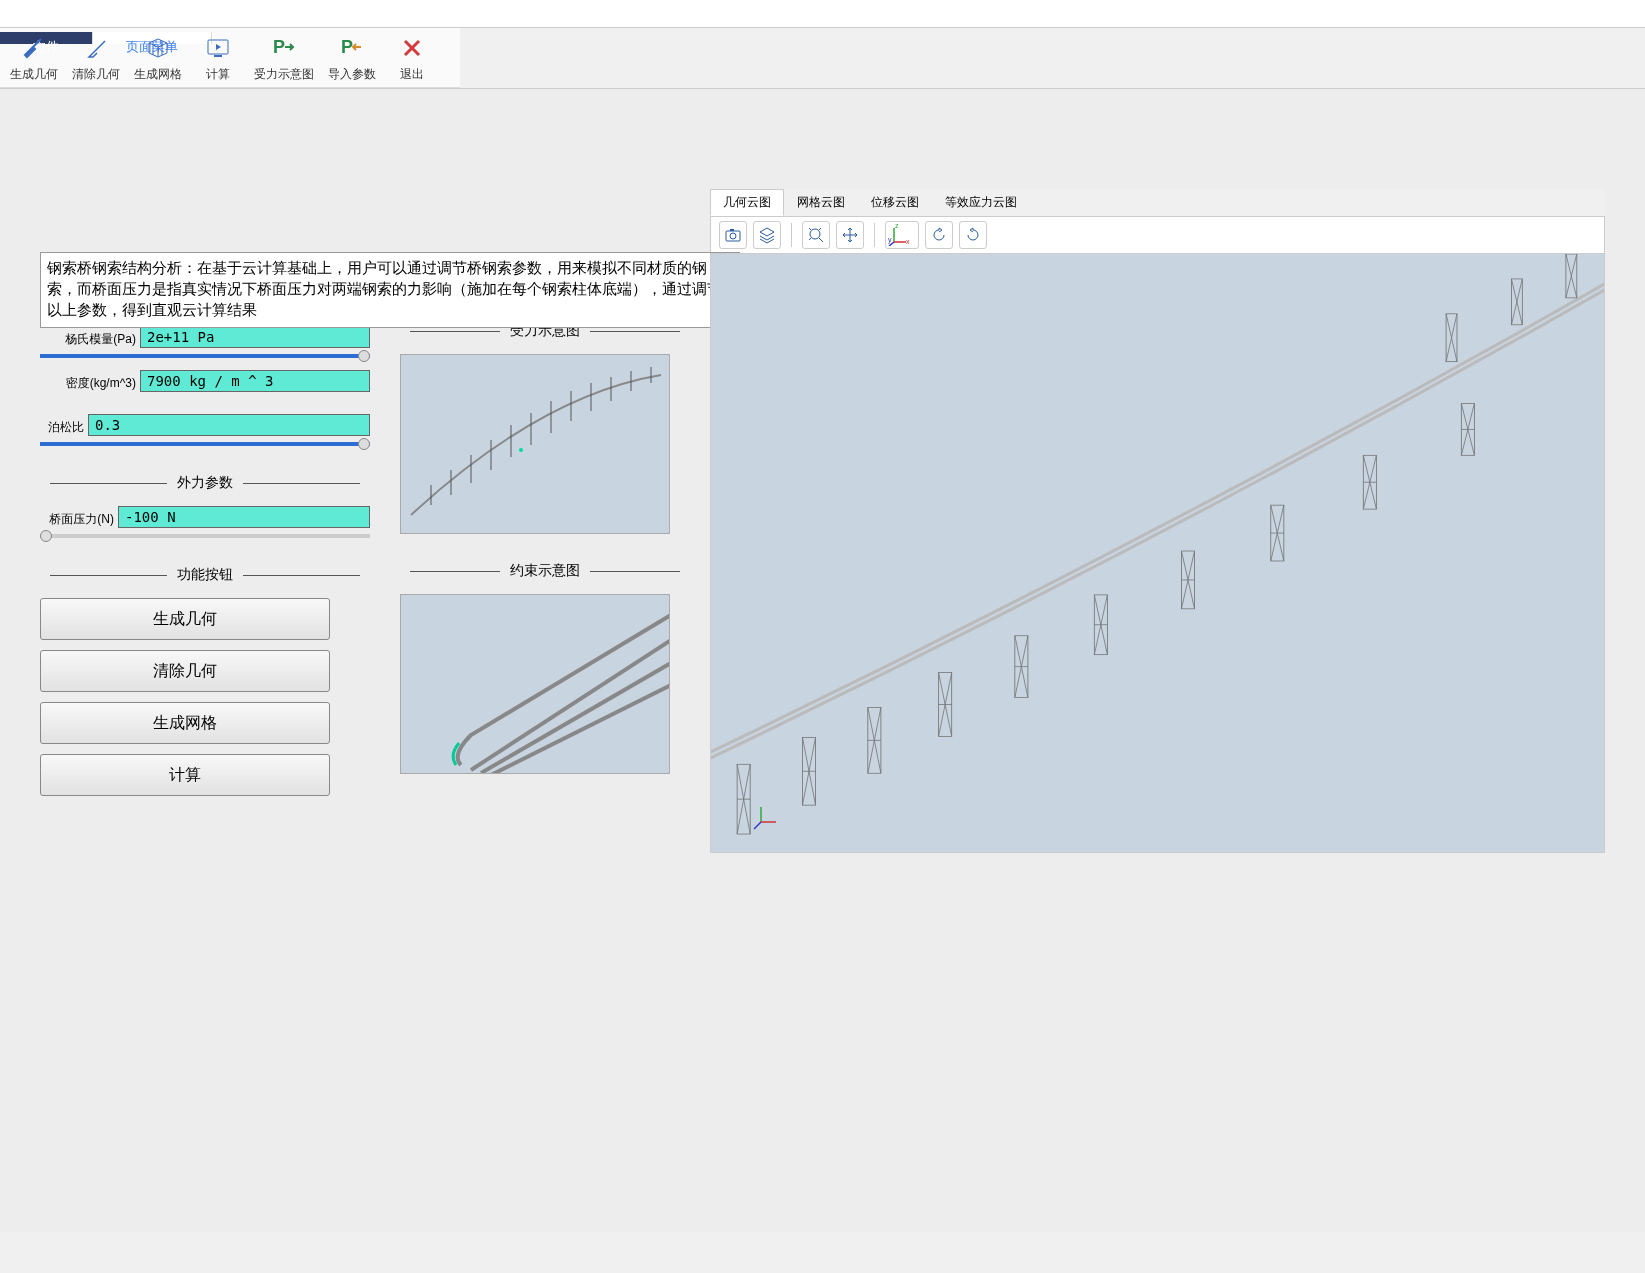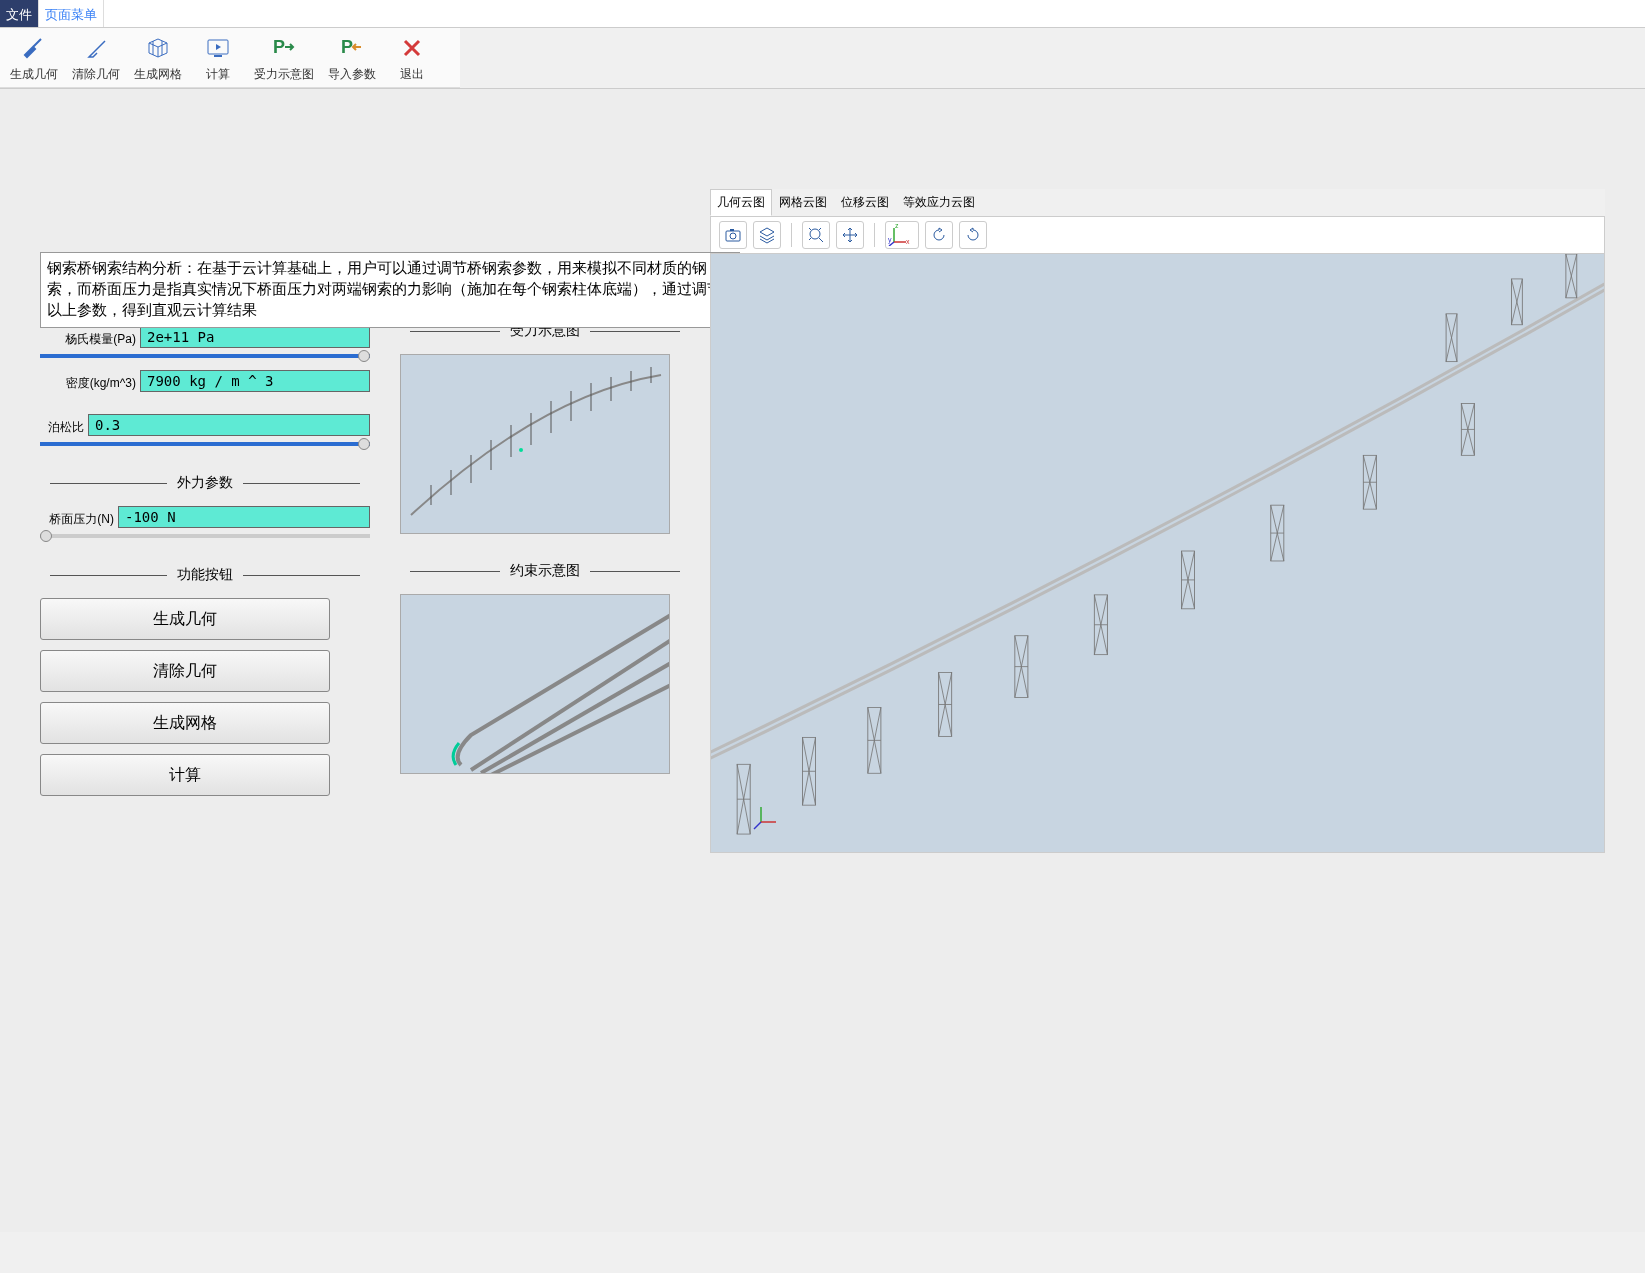--- a/index.html
+++ b/index.html
@@ -14,24 +14,25 @@
     }
 
     
     .top-tabs {
       display: flex;
       background: #fff;
       border-bottom: 1px solid #ccc;
       height: 28px;
     }
     .top-tab {
-      padding: 6px 6px;
+      padding: 6px 33px;
       font-size: 13px;
       cursor: pointer;
       border-right: 1px solid #ddd;
+      margin-top: 32px;
     }
     .top-tab.active-dark {
       background: #2d3e6b;
       color: #fff;
     }
     .top-tab.active-light {
       background: #fff;
       color: #3b82f6;
     }
 
@@ -166,21 +167,21 @@
       overflow: hidden;
     }
 
     
     .view-tabs {
       display: flex;
       background: #f0f0f0;
       gap: 0;
     }
     .view-tab {
-      padding: 4px 6px;
+      padding: 4px 12px;
       font-size: 12px;
       cursor: pointer;
       border: 1px solid transparent;
     }
     .view-tab.active {
       background: #fff;
       border: 1px solid #ccc;
       border-bottom: 1px solid #fff;
     }
 

